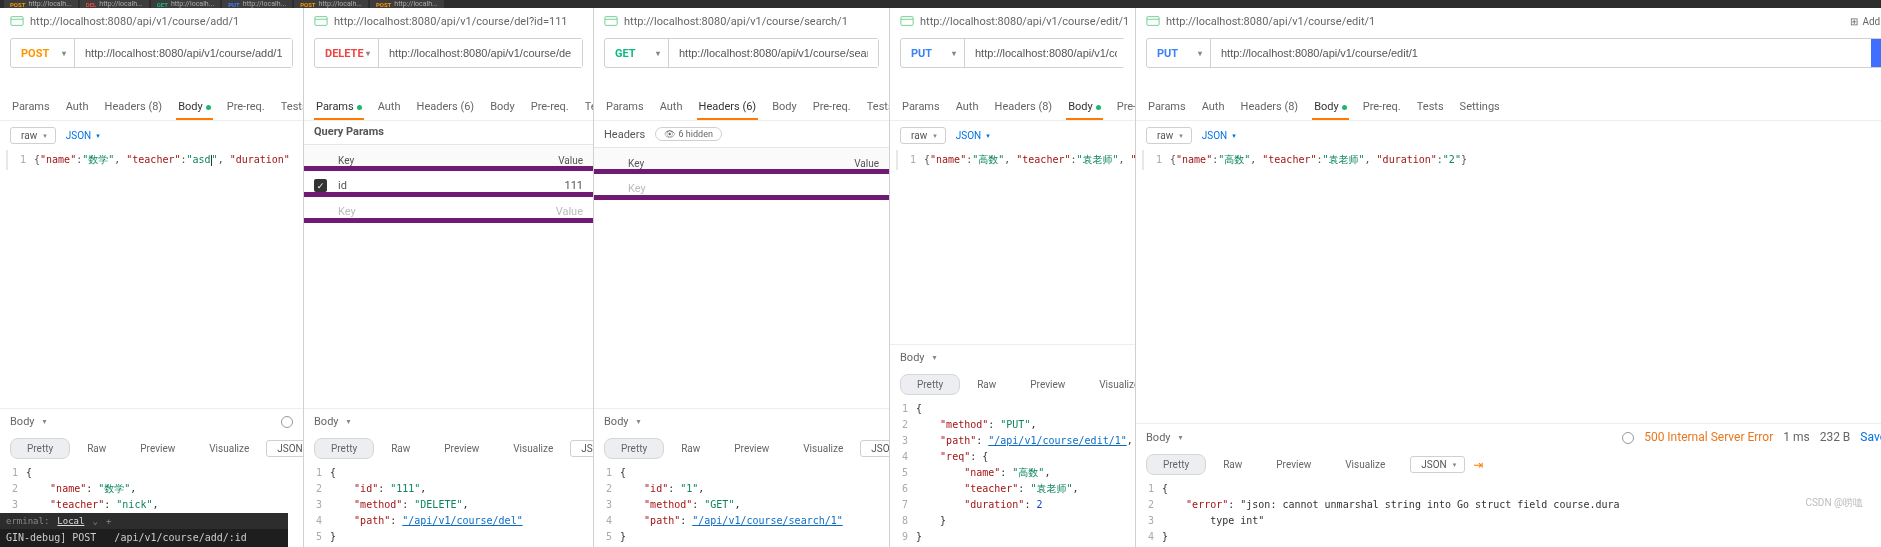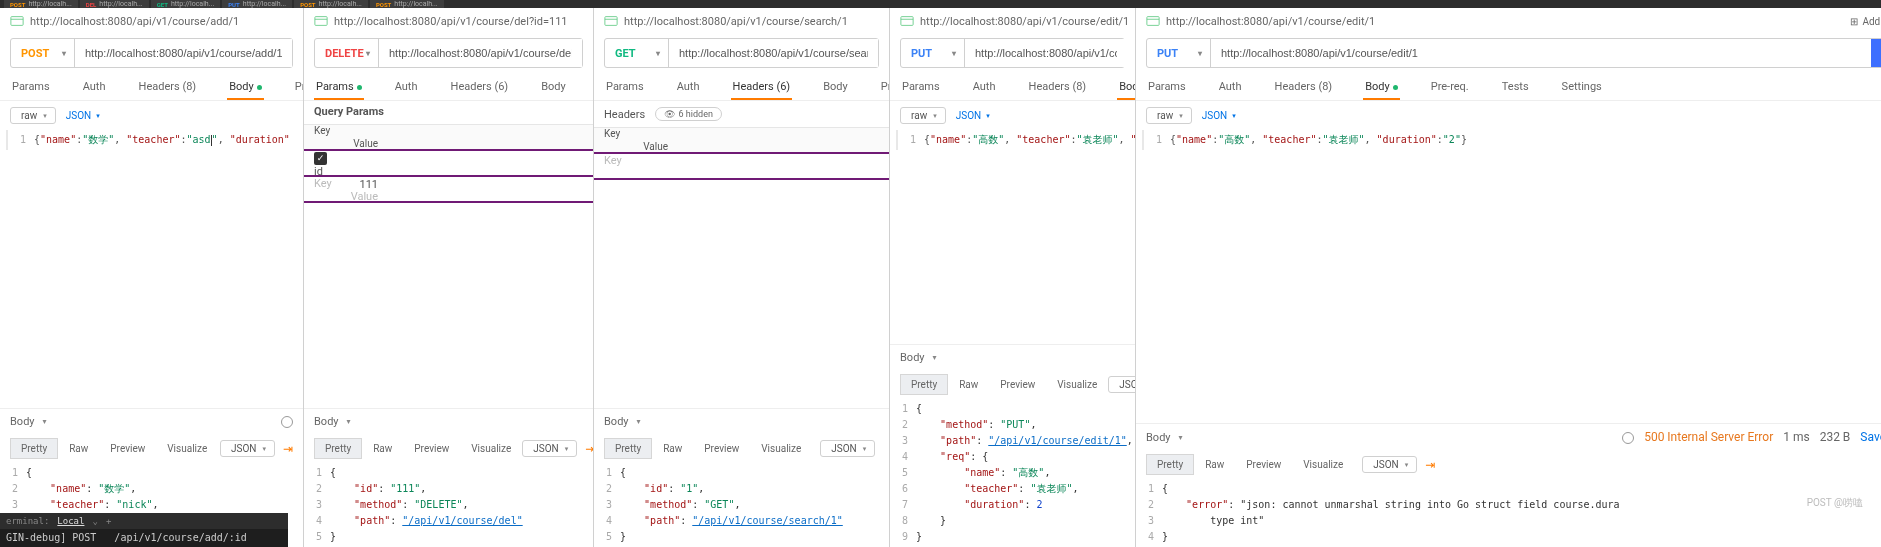--- a/index.html
+++ b/index.html
@@ -14,21 +14,21 @@
 
 .url-title { display: flex; align-items: center; gap: 6px; padding: 6px 10px 4px; font-size: 11px; color: #666; }
 .url-title .ico { width: 14px; height: 14px; display: inline-flex; }
 .url-title .ico svg { width: 14px; height: 14px; }
 
 .addr { display: flex; margin: 6px 10px; border: 1px solid #d0d0d0; border-radius: 3px; height: 30px; }
 .method-dd { display: flex; align-items: center; justify-content: space-between; padding: 0 8px 0 10px; border-right: 1px solid #d0d0d0; font-weight: 700; font-size: 11px; min-width: 64px; cursor: pointer; }
 .method-dd .chev { font-size: 8px; color: #888; }
 .url-field { flex: 1; padding: 0 10px; font-size: 11px; color: #555; display: flex; align-items: center; border: none; outline: none; }
 
-.tabs { display: flex; gap: 29px; padding: 0 10px; border-bottom: 1px solid #eee; font-size: 11px; color: #666; }
+.tabs { display: flex; gap: 12px; padding: 0 10px; border-bottom: 1px solid #eee; font-size: 11px; color: #666; margin-top: 20px; }
 .tabs .tab { padding: 6px 2px 5px; cursor: pointer; border-bottom: 2px solid transparent; white-space: nowrap; }
 .tabs .tab.active { color: #333; border-bottom-color: #ff7b00; }
 .tabs .dot { width: 5px; height: 5px; border-radius: 50%; background: #1fb76e; display: inline-block; margin-left: 3px; vertical-align: middle; }
 
 .subtabs { display: flex; align-items: center; gap: 10px; padding: 6px 10px; font-size: 11px; }
 .sel-pill { border: 1px solid #d0d0d0; border-radius: 3px; padding: 2px 8px 2px 10px; font-size: 10px; color: #555; display: inline-flex; align-items: center; gap: 6px; cursor: pointer; }
 .sel-pill .chev { font-size: 7px; color: #888; }
 .json-dd { color: #0073e6; font-size: 10px; display: inline-flex; align-items: center; gap: 5px; cursor: pointer; }
 .json-dd .chev { color: #0073e6; font-size: 7px; }
 
@@ -39,28 +39,28 @@
 .s-key { color: #a31515; } .s-str { color: #0b8658; } .s-num { color: #1144cc; } .s-path { color: #0b6dc7; text-decoration: underline; } .s-punc { color: #555; }
 .flex-grow { flex: 1; }
 
 .resp-hdr { display: flex; align-items: center; gap: 8px; padding: 6px 10px; font-size: 11px; color: #666; border-top: 1px solid #eee; }
 .resp-hdr .chev { font-size: 8px; color: #888; }
 .resp-hdr .right { margin-left: auto; display: flex; gap: 10px; align-items: flex-end; font-size: 12px; }
 .status-err { color: #e7781f; }
 .save-link { color: #0073e6; }
 
 .view-tabs { display: flex; align-items: center; gap: 0; padding: 4px 10px; font-size: 10px; }
-.view-tabs .vt { padding: 4px 10px; color: #666; cursor: pointer; border: 1px solid transparent; border-radius: 0; }
+.view-tabs .vt { padding: 4px 16px; color: #666; cursor: pointer; border: 1px solid transparent; border-radius: 8px; }
 .view-tabs .vt.active { background: #eceef1; border-color: #d6d6d6; }
 .view-tabs .gap { width: 8px; }
 .wrap-ico { margin-left: 8px; color: #ff7b00; font-size: 12px; }
 
 .qp-hdr { font-size: 11px; color: #555; padding: 4px 10px 6px; font-weight: bold; }
 .tbl { border-top: 1px solid #e6e6e6; }
-.tbl .trow { display: flex; border-bottom: 2px solid #701a75; height: 26px; align-items: flex-start; padding: 0 10px; font-size: 11px; flex-direction: column; }
+.tbl .trow { display: flex; border-bottom: 5px solid #701a75; height: 26px; align-items: flex-end; padding: 0 10px; font-size: 11px; }
 .tbl .th { color: #777; background: #fafafa; font-size: 10px; }
 .tbl .cb { width: 24px; }
 .tbl .kcol { flex: 1; color: #555; }
 .tbl .vcol { width: 64px; text-align: right; color: #555; }
 .tbl .ph { color: #bbb; }
 .cbx { width: 13px; height: 13px; background: #333; border-radius: 2px; display: inline-flex; align-items: center; justify-content: center; color: #fff; font-size: 9px; }
 
 .hidden-pill { border: 1px solid #d0d0d0; border-radius: 10px; padding: 1px 8px; font-size: 9px; color: #666; display: inline-flex; align-items: center; gap: 3px; }
 .eye { font-size: 9px; }
 
@@ -559,13 +559,13 @@
 <div class="terminal">
   <div class="term-tabs">
     <span class="tt">erminal:</span>
     <span class="tt active">Local</span>
     <span class="tt">⌄</span>
     <span class="tt">+</span>
   </div>
   <div class="term-body">GIN-debug] POST   /api/v1/course/add/:id</div>
 </div>
 
-<div class="watermark">POST @唠嗑</div>
+<div class="watermark">CSDN @唠嗑</div>
 
 </body></html>

